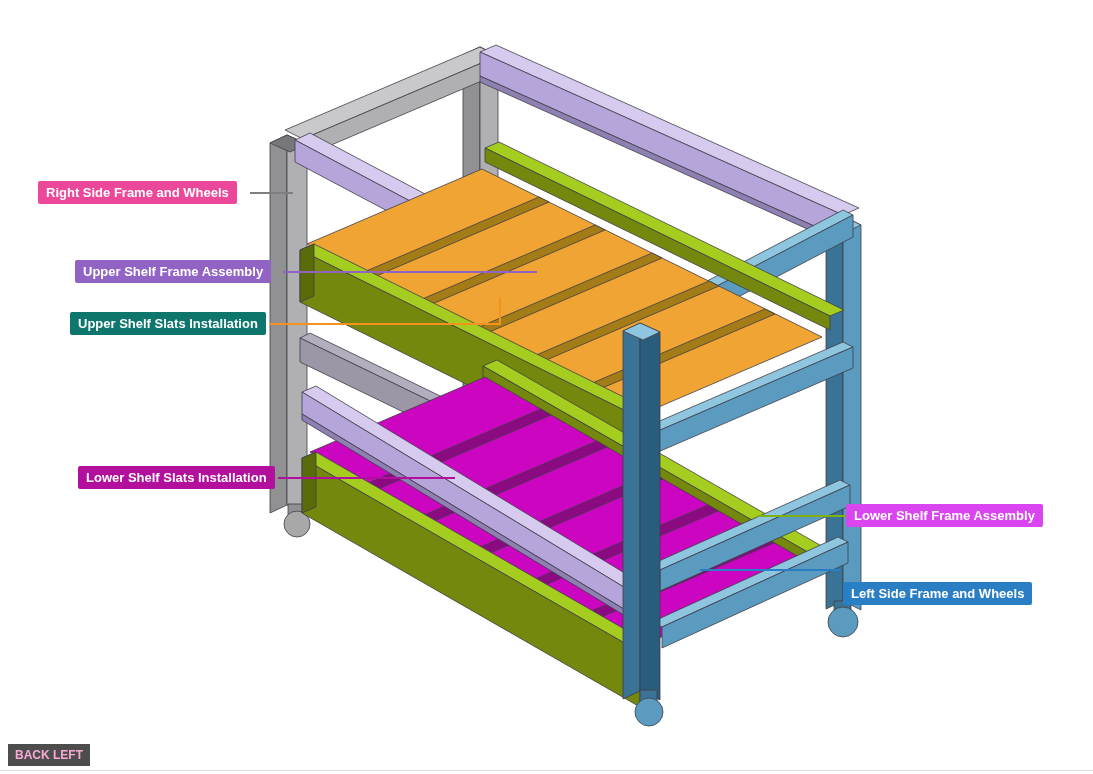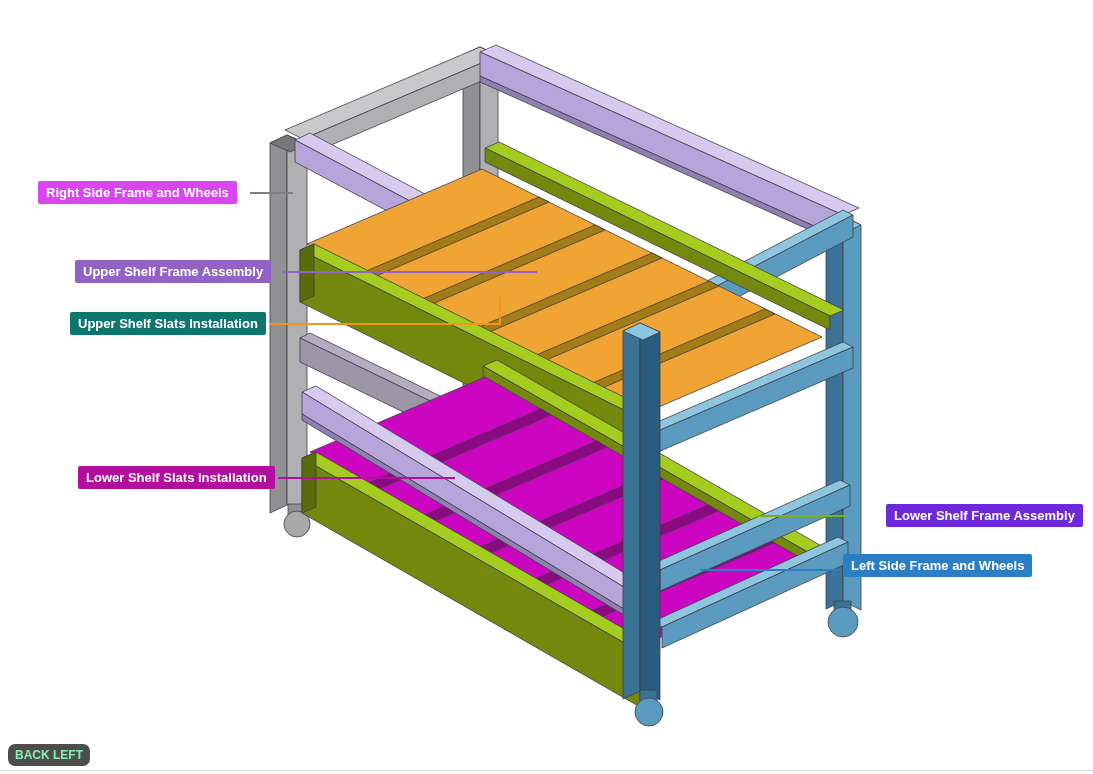--- a/index.html
+++ b/index.html
@@ -8,23 +8,23 @@
   .stage svg{position:absolute;left:0;top:0;}
   .model polygon,.model rect,.model circle{stroke:#3d3d46;stroke-width:0.8;stroke-linejoin:round;}
   .leaders polyline{fill:none;stroke-width:2;}
   .callout{position:absolute;color:#fff;font-weight:bold;font-size:13px;line-height:15px;
            padding:4px 8px;border-radius:2px;white-space:nowrap;}
   .c0{left:38px;top:181px}
   .c1{left:75px;top:260px}
   .c2{left:70px;top:312px}
   .c3{left:78px;top:466px}
   .c4{left:846px;top:504px}
-  .c5{left:843px;top:554px}
-  .view-tag{position:absolute;left:8px;top:744px;color:#86efac;font-weight:bold;font-size:12px;
-            line-height:14px;padding:4px 7px;white-space:nowrap;border-radius:7px;}
+  .c5{left:843px;top:582px}
+  .view-tag{position:absolute;left:8px;top:744px;color:#f9a8d4;font-weight:bold;font-size:12px;
+            line-height:14px;padding:4px 7px;white-space:nowrap;}
   .bottom-line{position:absolute;left:0;top:770px;width:1093px;height:1px;background:#dcdcdc;}
 </style>
 </head>
 <body>
 
 <div class="stage">
 
   <svg width="1093" height="774" viewBox="0 0 1093 774">
 
     <g class="model">
@@ -138,23 +138,23 @@
     <g class="leaders">
       <polyline points="250,193 293,193" stroke="#7f7f7f"></polyline>
       <polyline points="283,272 537,272" stroke="#9063c5"></polyline>
       <polyline points="270,324 500,324 500,297" stroke="#f6911e"></polyline>
       <polyline points="278,478 455,478" stroke="#b10f9c"></polyline>
       <polyline points="757,516 846,516" stroke="#7fb111"></polyline>
       <polyline points="700,570 841,570" stroke="#2a7fc4"></polyline>
     </g>
   </svg>
 
-  <div class="callout c0" style="background-color: #d946ef; padding-left: 8px;">Right Side Frame and Wheels</div>
+  <div class="callout c0" style="background-color: #ec4899; padding-left: 8px;">Right Side Frame and Wheels</div>
   <div class="callout c1" style="background-color: rgb(144, 99, 197); text-align: center;">Upper Shelf Frame Assembly</div>
   <div class="callout c2" style="background-color: #0f766e;">Upper Shelf Slats Installation</div>
   <div class="callout c3" style="background-color: rgb(177, 15, 156); text-align: right;">Lower Shelf Slats Installation</div>
-  <div class="callout c4" style="background-color: #6d28d9; margin-left: 40px;">Lower Shelf Frame Assembly</div>
+  <div class="callout c4" style="background-color: #d946ef;">Lower Shelf Frame Assembly</div>
   <div class="callout c5" style="background-color: rgb(42, 127, 196);">Left Side Frame and Wheels</div>
 
   <div class="view-tag" style="background-color: rgb(77, 77, 77);">BACK LEFT</div>
 
   <div class="bottom-line"></div>
 </div>
 
 </body></html>

